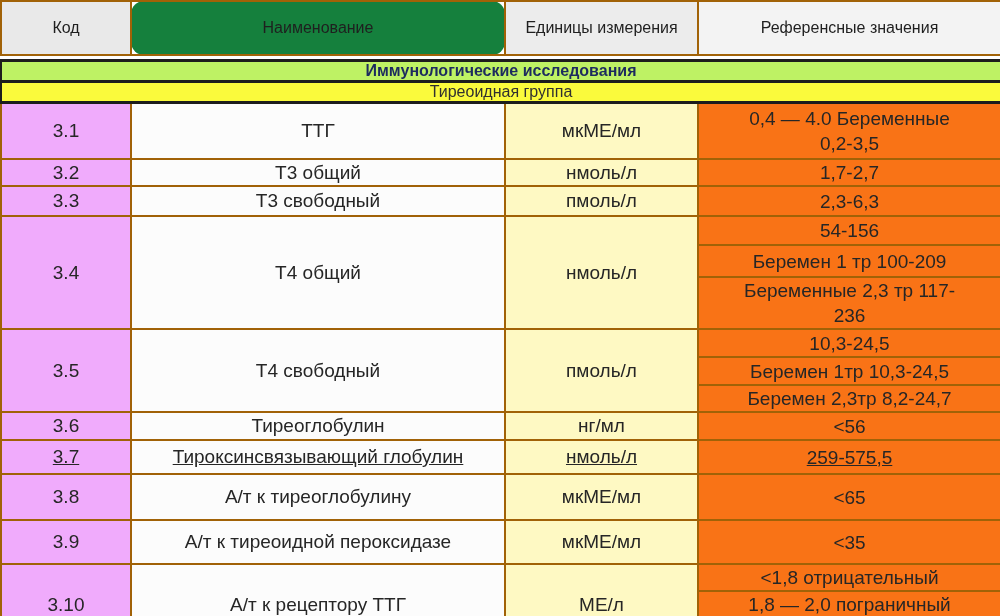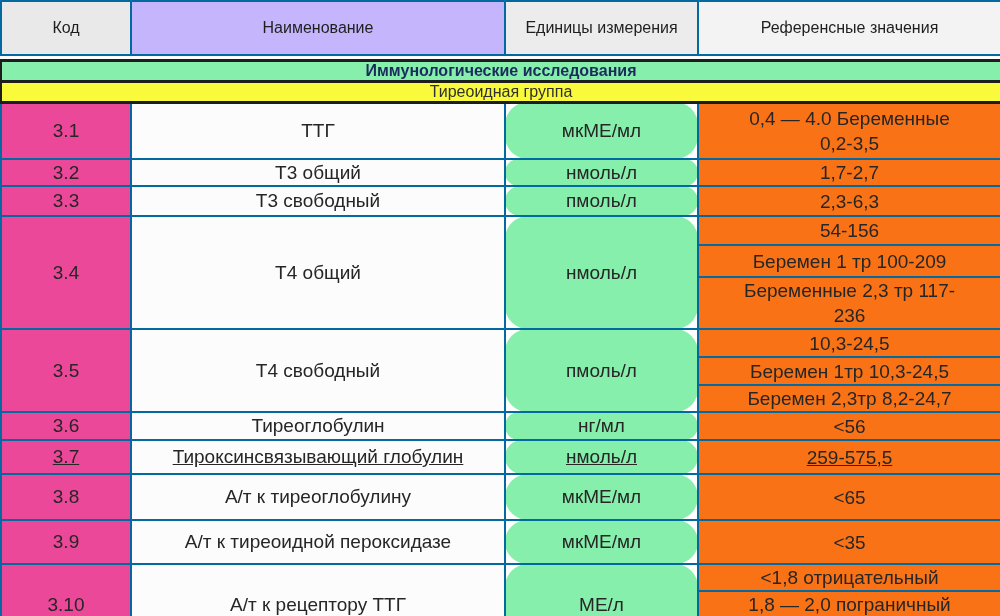--- a/index.html
+++ b/index.html
@@ -20,65 +20,65 @@
     width: 1000px;
     border-collapse: collapse;
     table-layout: fixed;
   }
   col.c-code  { width: 130px; }
   col.c-name  { width: 374px; }
   col.c-unit  { width: 193px; }
   col.c-ref   { width: 303px; }
 
   td, th {
-    border: 2px solid #0369a1;
+    border: 2px solid #a16207;
     text-align: center;
     vertical-align: middle;
     padding: 0 4px;
     overflow: hidden;
   }
   th {
     font-size: 16px;
     font-weight: normal;
     color: #1f1f1f;
   }
   .th-code { background: #e9e9e9; }
-  .th-name { background: #c4b5fd; }
+  .th-name { background: #15803d; border-radius: 13px; }
   .th-unit { background: #ececec; }
   .th-ref  { background: #f3f3f3; }
 
   tr.spacer-row td {
     border: none;
     background: #ffffff;
     padding: 0;
   }
 
   tr.band td {
     border-top: 3px solid #1d1d1d;
     border-bottom: 3px solid #1d1d1d;
     border-left: 2px solid #1d1d1d;
     border-right: 2px solid #1d1d1d;
     font-size: 16px;
     padding: 0;
   }
   tr.band-section td {
-    background: #86efac;
+    background: #bef264;
     color: #1c2b5e;
     font-weight: bold;
     margin-left: 18px;
   }
   tr.band-subsection td {
     background: #fafa3c;
     color: #303030;
     font-weight: normal;
   }
 
-  td.code-cell { background: #ec4899; font-size: 19px; }
+  td.code-cell { background: #f0abfc; font-size: 19px; }
   td.name-cell { background: #fcfcfc; font-size: 19px; }
-  td.unit-cell { background: #86efac; font-size: 19px; border-radius: 23px; }
+  td.unit-cell { background: #fef9c3; font-size: 19px; }
   td.ref-cell  { background: #f97316; font-size: 19px; line-height: 25px; }
 
   td.ref-cell .wrap-narrow {
     display: inline-block;
     max-width: 218px;
   }
   td.ref-cell .wrap-mid {
     display: inline-block;
     max-width: 232px;
   }

